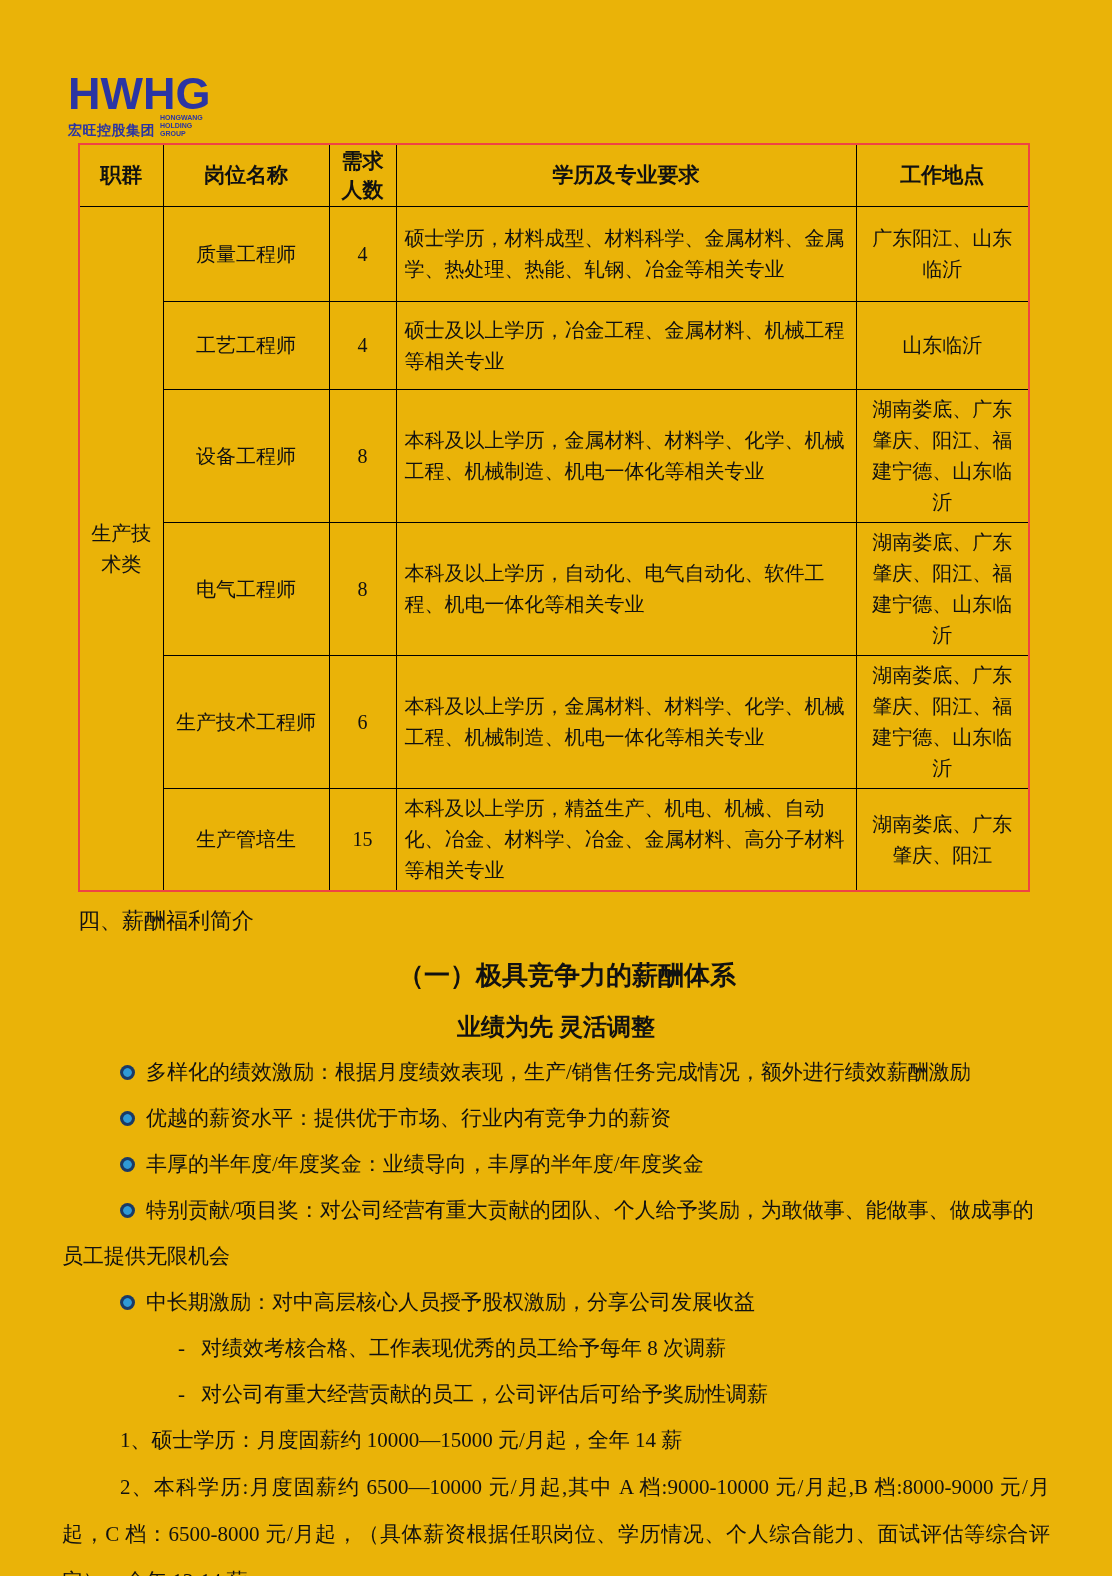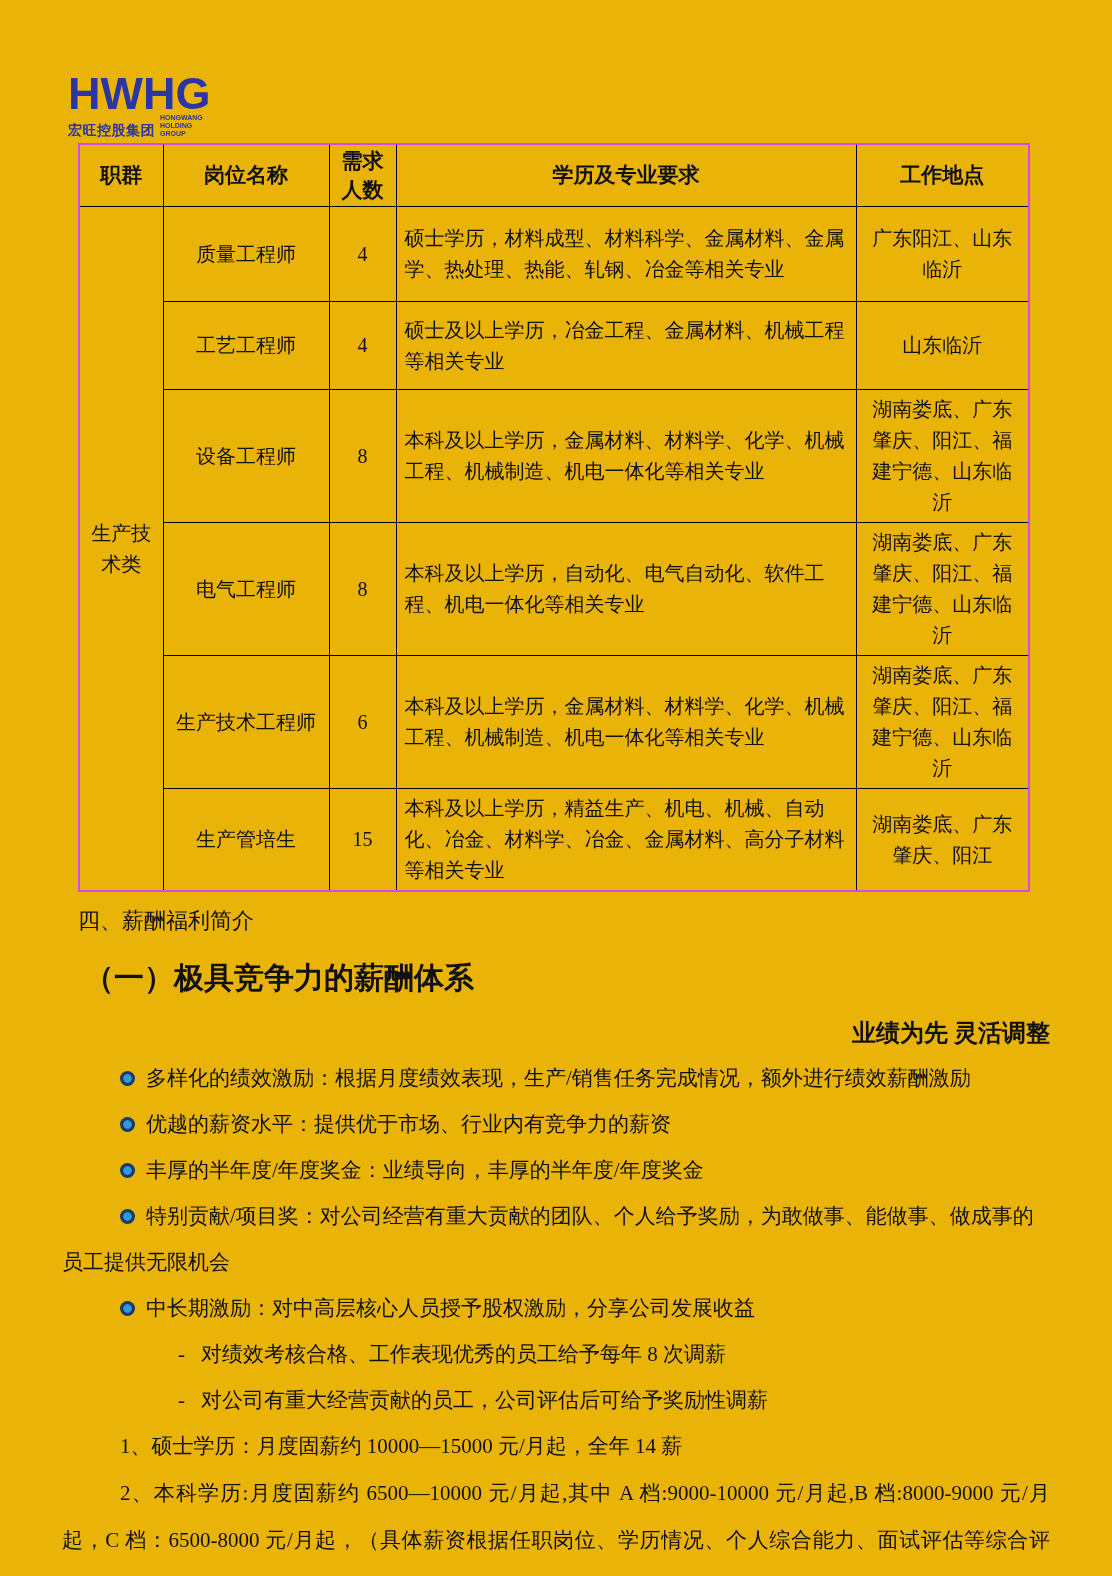--- a/index.html
+++ b/index.html
@@ -35,41 +35,41 @@
     font-family:"Liberation Sans","DejaVu Sans",sans-serif;
     font-weight:700;font-size:7px;color:var(--blue);line-height:1.1;
   }
 
   
   table.jobs{
     margin:6px 0 0 16px;
     border-collapse:collapse;
     table-layout:fixed;
     width:950px;
-    border:2px solid #d946ef;
+    border:2px solid #ef4444;
   }
   table.jobs th, table.jobs td{
     border:1px solid #000;
     font-size:20px;
     vertical-align:middle;
   }
   table.jobs th{
     font-weight:700;font-size:21px;text-align:center;
     height:62px;padding:2px;line-height:1.35;
   }
   table.jobs td{padding:4px 8px;line-height:1.55;}
   td.c{text-align:center;}
   td.req{text-align:left;}
   tr.r1{height:95px;} tr.r2{height:88px;} tr.r3{height:90px;}
   tr.r4{height:92px;} tr.r5{height:95px;} tr.r6{height:102px;}
 
   
   .h-main{font-size:22px;font-weight:400;margin:14px 0 0 16px;}
-  .h-sub{font-size:30px;font-weight:700;margin:22px 0 0 22px;}
-  .slogan{font-size:24px;font-weight:700;text-align:right;margin:18px 0 6px 0;}
+  .h-sub{font-size:26px;font-weight:700;margin:22px 0 0 22px;text-align:center;}
+  .slogan{font-size:24px;font-weight:700;text-align:center;margin:18px 0 6px 0;}
 
   p.b-item, p.dash-item, p.num-para{
     margin:0;font-size:21px;line-height:46px;text-indent:58px;
   }
   p.num-para{line-height:47px;}
   p.justify{text-align:justify;}
 
   .bullet{
     display:inline-block;width:15px;height:15px;border-radius:50%;
     background:radial-gradient(circle at 50% 50%, #2f9ad6 0 37%, #1a3a66 44% 100%);

